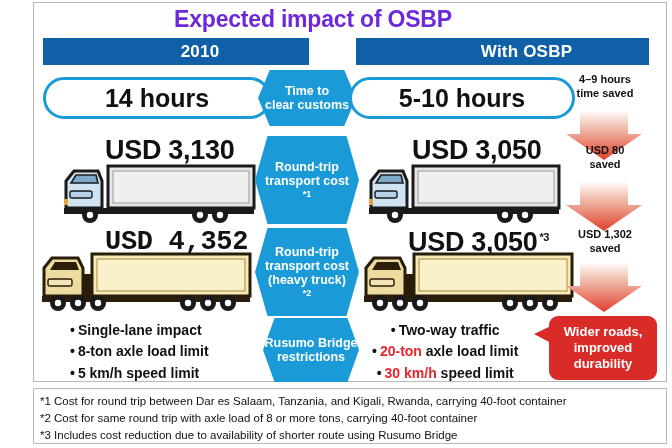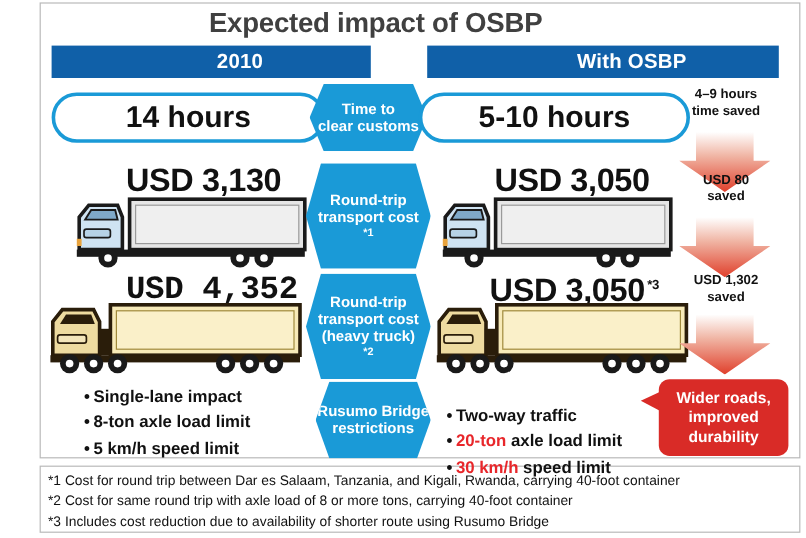--- a/index.html
+++ b/index.html
@@ -21,21 +21,21 @@
   }
   .frame-foot{
     position:absolute;left:33px;top:388px;width:634px;height:56px;
     border:1px solid #b9b9b9;box-sizing:border-box;background:#fff;
   }
 
   
   .title{
     position:absolute;left:33px;top:6px;width:560px;
     text-align:center;
-    font-size:23px;font-weight:bold;color:#404040;
+    font-size:23px;font-weight:bold;color:#6d28d9;
     letter-spacing:-0.2px;
   }
 
   
   .hdr{
     position:absolute;height:27px;
     background:#1060a8;
     color:#ffffff;font-weight:bold;font-size:17px;
     display:flex;align-items:center;justify-content:center;
     letter-spacing:.2px;
@@ -89,21 +89,21 @@
   
   .bullets{
     position:absolute;
     font-weight:bold;font-size:14px;color:#111;
     line-height:1.52;
   }
   .bullets .li{white-space:nowrap;}
   .bullets .dot{margin-right:3px;}
   .red{color:#e8262a;}
   .bl-left{left:70px;top:320px;}
-  .bl-right{left:372px;top:336px;}
+  .bl-right{left:372px;top:320px;text-align:center;}
 
   
   .save-lbl{
     position:absolute;width:86px;text-align:center;
     font-weight:bold;font-size:11px;color:#111;line-height:1.25;
   }
   .sl1{left:562px;top:73px;}
   .sl2{left:562px;top:144px;}
   .sl3{left:558px;top:228px;width:94px;}
 

